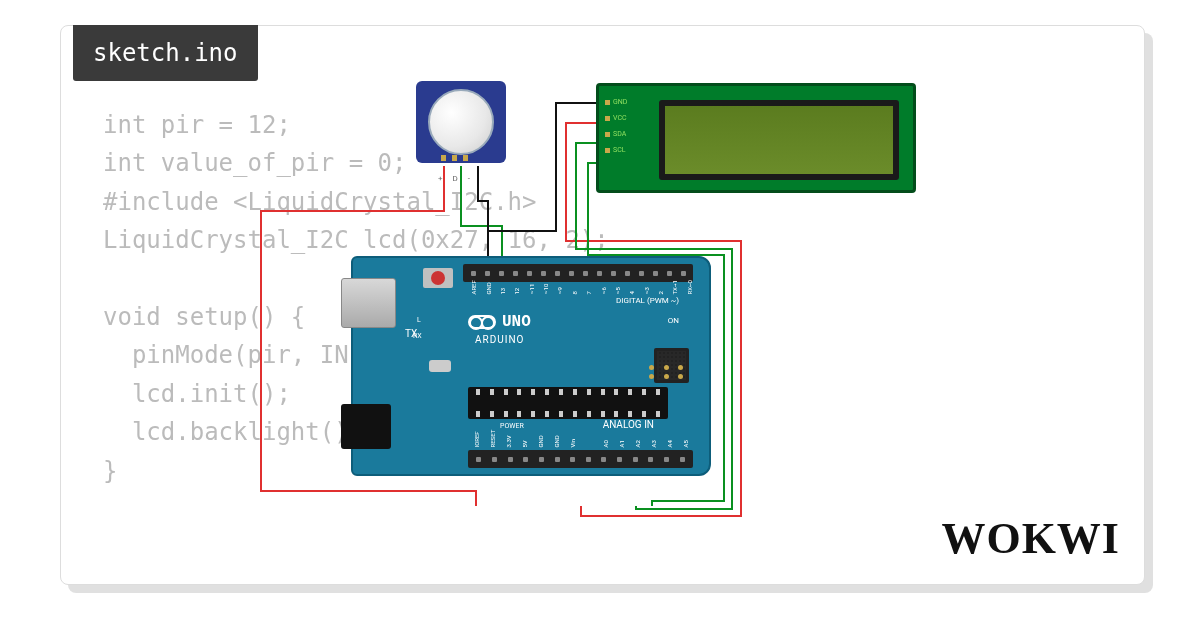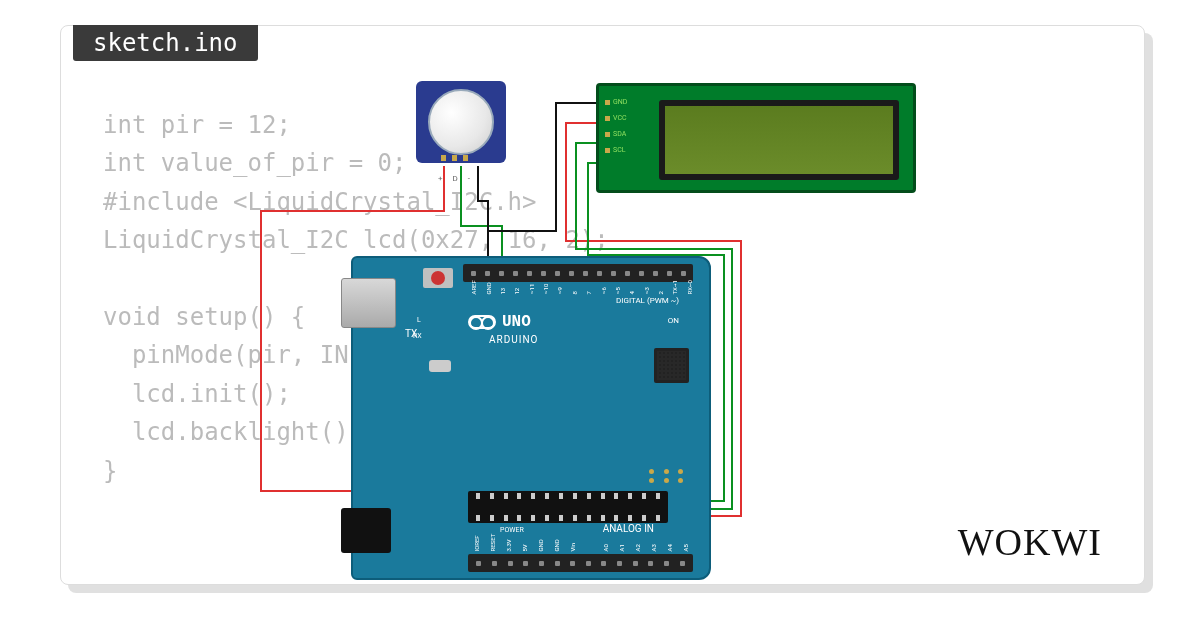--- a/index.html
+++ b/index.html
@@ -21,21 +21,21 @@
     border-radius: 8px;
     box-shadow: 8px 8px 0 rgba(0,0,0,0.12);
   }
   .tab {
     position: absolute;
     top: -1px;
     left: 12px;
     background: #3a3a3a;
     color: #fff;
     font-size: 24px;
-    padding: 4px 20px;
+    padding: 14px 20px;
     border-radius: 0 0 3px 3px;
     font-family: monospace;
   }
   .code {
     position: absolute;
     top: 80px;
     left: 42px;
     font-family: Menlo, Consolas, monospace;
     font-size: 24px;
     line-height: 1.6;
@@ -45,24 +45,24 @@
   .diagram {
     position: absolute;
     top: 55px;
     left: 195px;
     width: 700px;
     height: 440px;
   }
   .logo {
     position: absolute;
     bottom: 20px;
-    right: 42px;
+    right: 24px;
     font-family: cursive;
-    font-size: 38px;
-    font-weight: 400;
+    font-size: 44px;
+    font-weight: 700;
     letter-spacing: 1px;
     color: #111;
   }
   
   .pir {
     position: absolute;
     top: 0;
     left: 160px;
     width: 90px;
     height: 90px;
@@ -123,21 +123,21 @@
     gap: 8px;
   }
   .lcd-pins span { font-size: 7px; color: #8fe060; }
   .lcd-pins span::before { content:""; display:inline-block; width:5px; height:5px; background:#c9a84a; margin-right:3px; vertical-align:middle; }
   
   .arduino {
     position: absolute;
     top: 175px;
     left: 95px;
     width: 360px;
-    height: 324px;
+    height: 220px;
     background: #1a7a9c;
     border: 2px solid #0d5d7a;
     border-radius: 6px 12px 12px 6px;
   }
   .usb {
     position: absolute;
     top: 20px;
     left: -12px;
     width: 55px;
     height: 50px;
@@ -241,21 +241,21 @@
   }
   .infinity::before, .infinity::after {
     content:""; position:absolute; width:10px; height:10px; border:2px solid #fff; border-radius:50%; top:-1px;
   }
   .infinity::before { left:-1px; }
   .infinity::after { right:-1px; }
   .uno { font-size: 16px; font-family: Liberation Mono, monospace; }
   .arduino-name {
     position: absolute;
     top: 76px;
-    left: 136px;
+    left: 122px;
     color: #fff;
     font-size: 10px;
     letter-spacing: 1px;
   }
   .digital-label {
     position: absolute;
     top: 38px;
     right: 30px;
     color: #fff;
     font-size: 8px;

